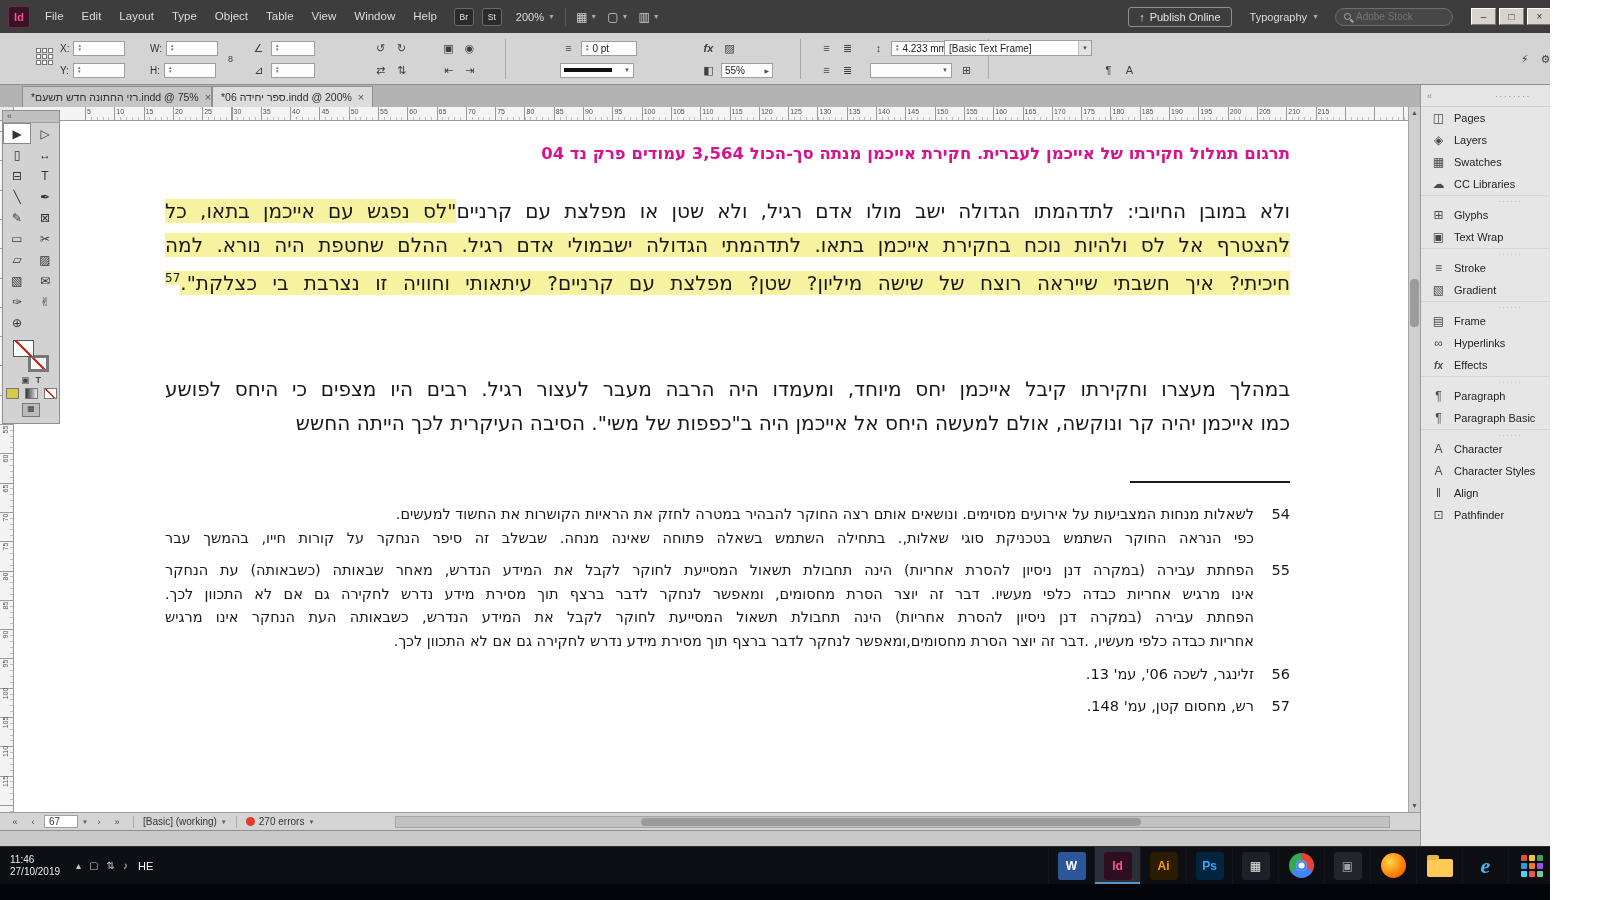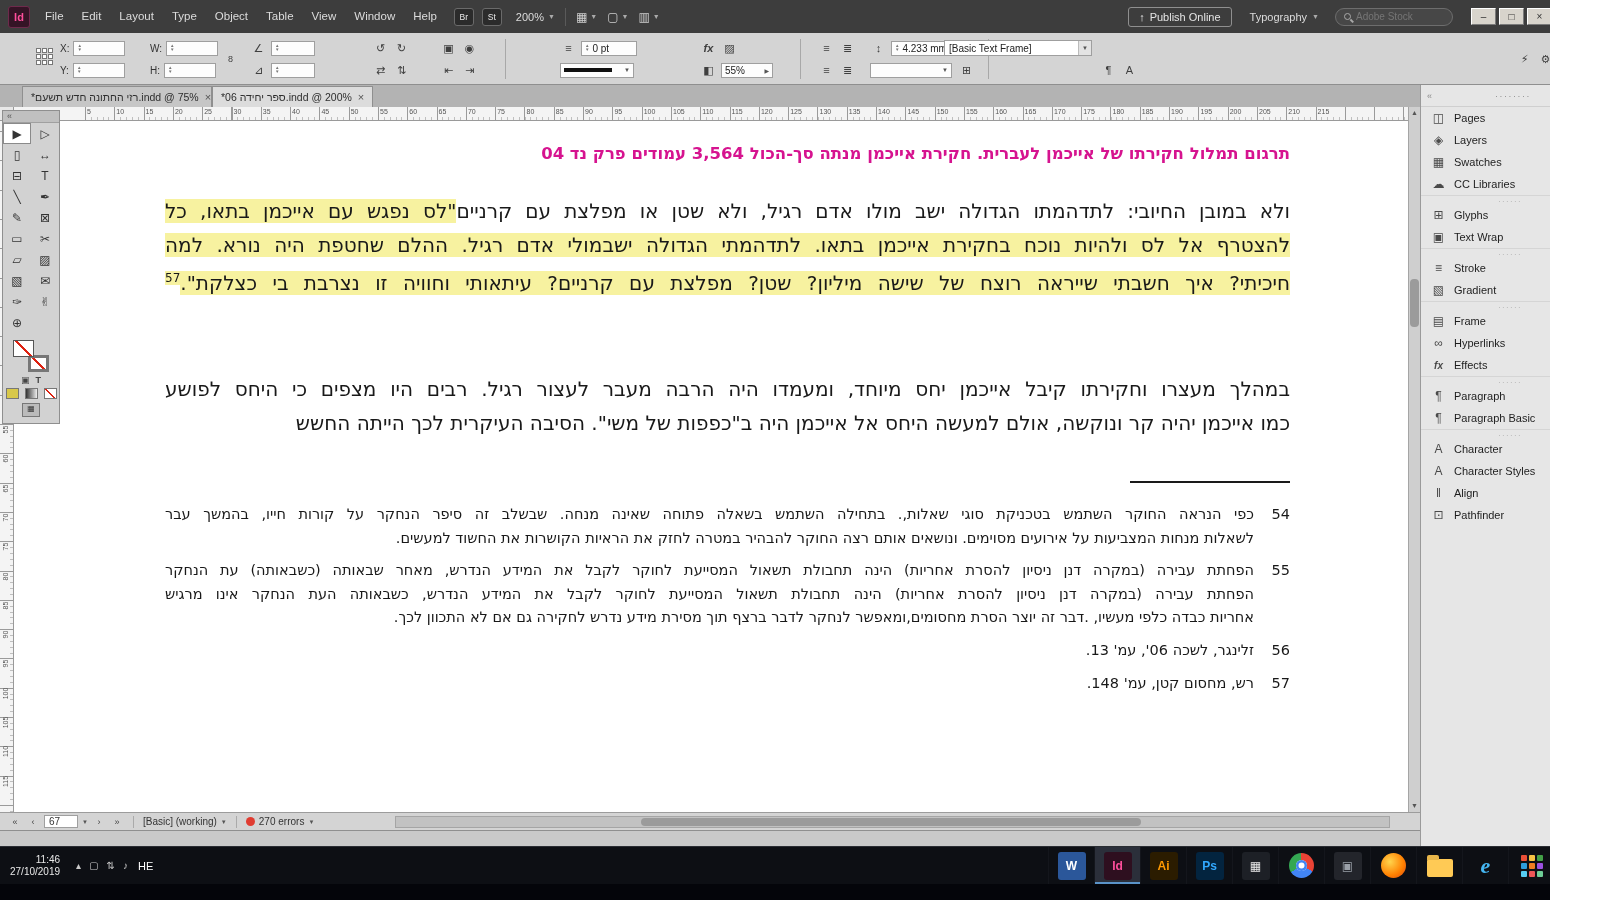--- a/index.html
+++ b/index.html
@@ -112,21 +112,21 @@
 .dock-top .grip{flex:1;text-align:center;letter-spacing:2px}
 .dock-sep{height:9px;text-align:center;font-size:7px;letter-spacing:2px;color:#9a9a9a;line-height:9px;border-top:1px solid #d5d5d5}
 .dock-item{height:22px;display:flex;align-items:center;gap:8px;padding-left:10px;cursor:default}
 .dock-icon{width:15px;text-align:center;font-size:12px;color:#4a4a4a;font-style:normal}
 .ic-effects{font-style:italic;font-size:10px;font-weight:bold}
 .dock-label{font-size:11px;color:#1d1d1d}
 
 
 .winbottom{position:absolute;top:830px;left:0;width:1420px;height:16px;background:#c9c9c9;border-top:1px solid #8f8f8f}
 .taskbar{position:absolute;top:846px;left:0;width:1600px;height:38px;background:#0d0f14;border-top:1px solid #2a2d33;display:flex;align-items:center;color:#e8e8e8}
-.clock{padding:0 10px;font-size:10px;line-height:12px;text-align:right}
+.clock{padding:0 10px;font-size:10px;line-height:12px;text-align:left}
 .tray{display:flex;align-items:center;gap:8px;margin-left:6px}
 .tray-ic{font-size:10px;color:#c9c9c9}
 .lang{font-size:11px;padding:0 10px;color:#fff}
 .tb-spacer{flex:1}
 .tb-apps{display:flex;align-items:center;height:100%}
 .tb-slot{width:46px;height:100%;display:flex;align-items:center;justify-content:center;border-left:1px solid #14161c}
 .tb-slot.active{background:#2b2f3a;box-shadow:inset 0 -2px 0 #5a93c8}
 .tb-glyph{width:28px;height:28px;border-radius:3px;display:flex;align-items:center;justify-content:center;font-size:12px;font-weight:bold}
 .tb-chrome{width:25px;height:25px;border-radius:50%;background:conic-gradient(#ea4335 0 33%,#4285f4 33% 66%,#34a853 66% 100%);position:relative}
 .tb-chrome::after{content:"";position:absolute;inset:7px;background:#fff;border-radius:50%;box-shadow:inset 0 0 0 2.5px #4285f4}
@@ -424,28 +424,29 @@
           </div>
         <div class="para" style="top:252px">
             <div class="bline just">במהלך מעצרו וחקירתו קיבל אייכמן יחס מיוחד, ומעמדו היה הרבה מעבר לעצור רגיל. רבים היו מצפים כי היחס לפושע</div>
             <div class="bline">כמו אייכמן יהיה קר ונוקשה, אולם למעשה היחס אל אייכמן היה ב"כפפות של משי". הסיבה העיקרית לכך הייתה החשש</div>
           </div>
         <div class="fnrule"></div>
         <div class="footnotes">
             <div class="fn-row">
               <div class="fn-num">54</div>
               <div class="fn-body">
+                <div class="fn-line">לשאלות מנחות המצביעות על אירועים מסוימים. ונושאים אותם רצה החוקר להבהיר במטרה לחזק את הראיות הקושרות את החשוד למעשים.</div>
                 <div class="fn-line just">כפי הנראה החוקר השתמש בטכניקת סוגי שאלות,. בתחילה השתמש בשאלה פתוחה שאינה מנחה. שבשלב זה סיפר הנחקר על קורות חייו, בהמשך עבר</div>
-                <div class="fn-line">לשאלות מנחות המצביעות על אירועים מסוימים. ונושאים אותם רצה החוקר להבהיר במטרה לחזק את הראיות הקושרות את החשוד למעשים.</div>
               </div>
             </div>
             <div class="fn-row">
               <div class="fn-num">55</div>
               <div class="fn-body">
                 <div class="fn-line just">הפחתת עבירה (במקרה דנן ניסיון להסרת אחריות) הינה תחבולת תשאול המסייעת לחוקר לקבל את המידע הנדרש, מאחר שבאותה (כשבאותה) עת הנחקר</div>
+                <div class="fn-line just">אינו מרגיש אחריות כבדה כלפי מעשיו. דבר זה יוצר הסרת מחסומים, ומאפשר לנחקר לדבר ברצף תוך מסירת מידע נדרש לחקירה גם אם לא התכוון לכך.</div>
                 <div class="fn-line just">הפחתת עבירה (במקרה דנן ניסיון להסרת אחריות) הינה תחבולת תשאול המסייעת לחוקר לקבל את המידע הנדרש, כשבאותה העת הנחקר אינו מרגיש</div>
                 <div class="fn-line">אחריות כבדה כלפי מעשיו, .דבר זה יוצר הסרת מחסומים,ומאפשר לנחקר לדבר ברצף תוך מסירת מידע נדרש לחקירה גם אם לא התכוון לכך.</div>
               </div>
             </div>
             <div class="fn-row">
               <div class="fn-num">56</div>
               <div class="fn-body">
                 <div class="fn-line">זלינגר, לשכה 06', עמ' 13.</div>
               </div>
             </div>

